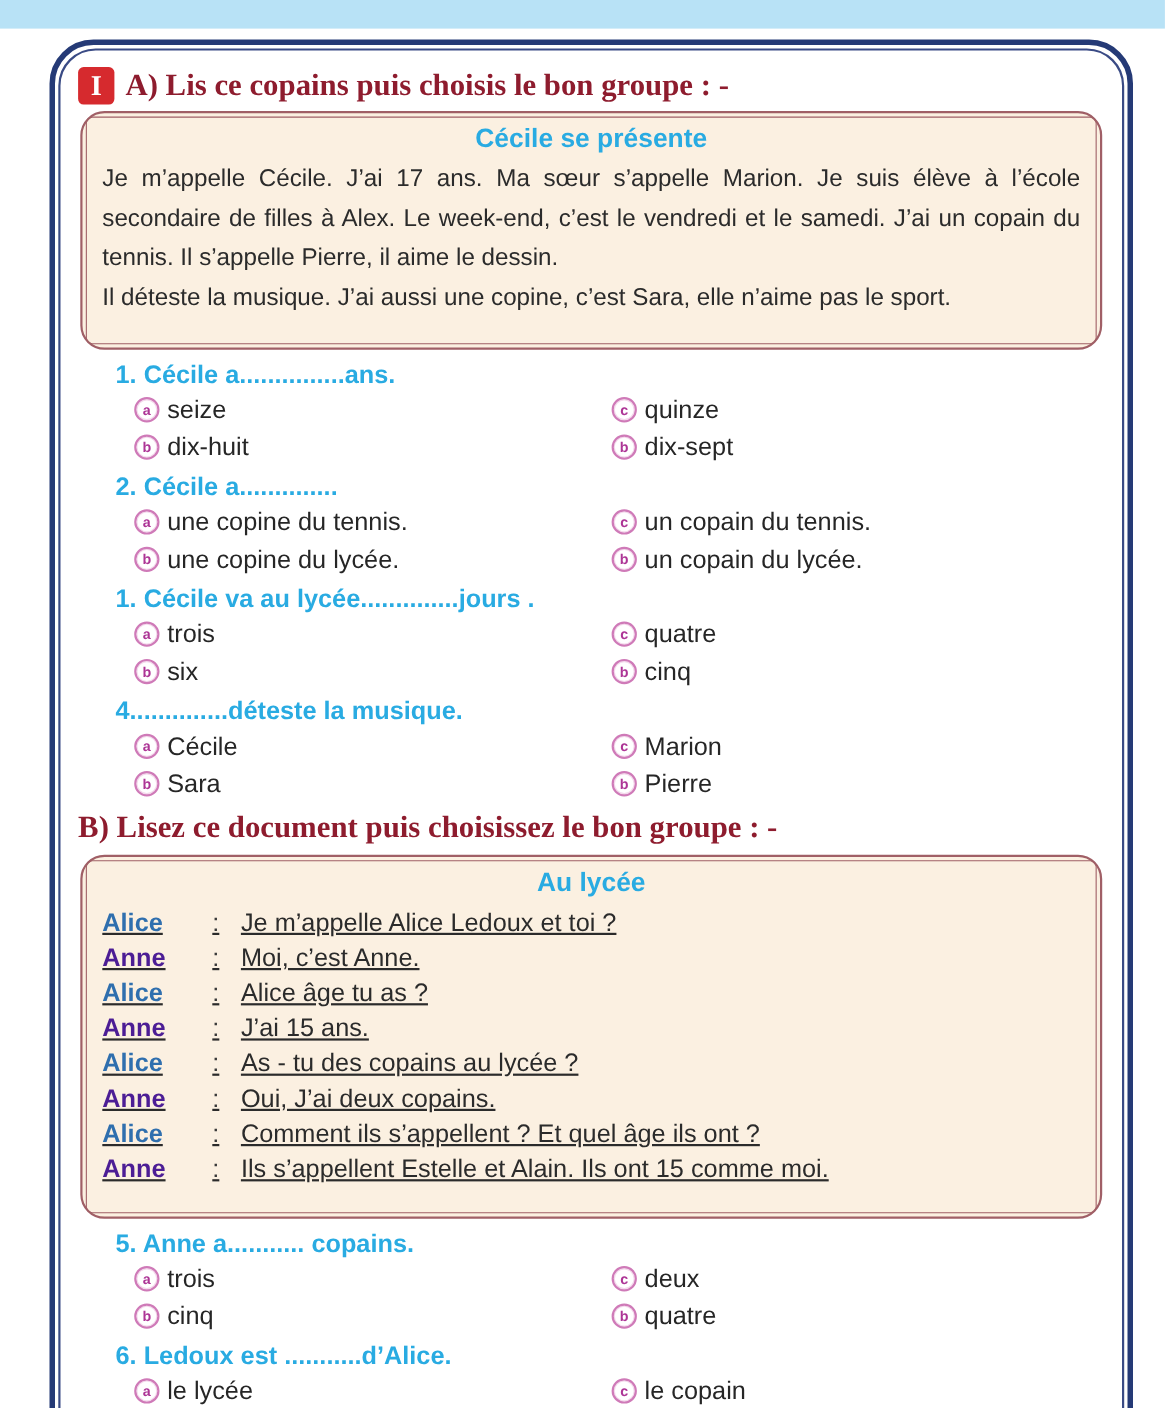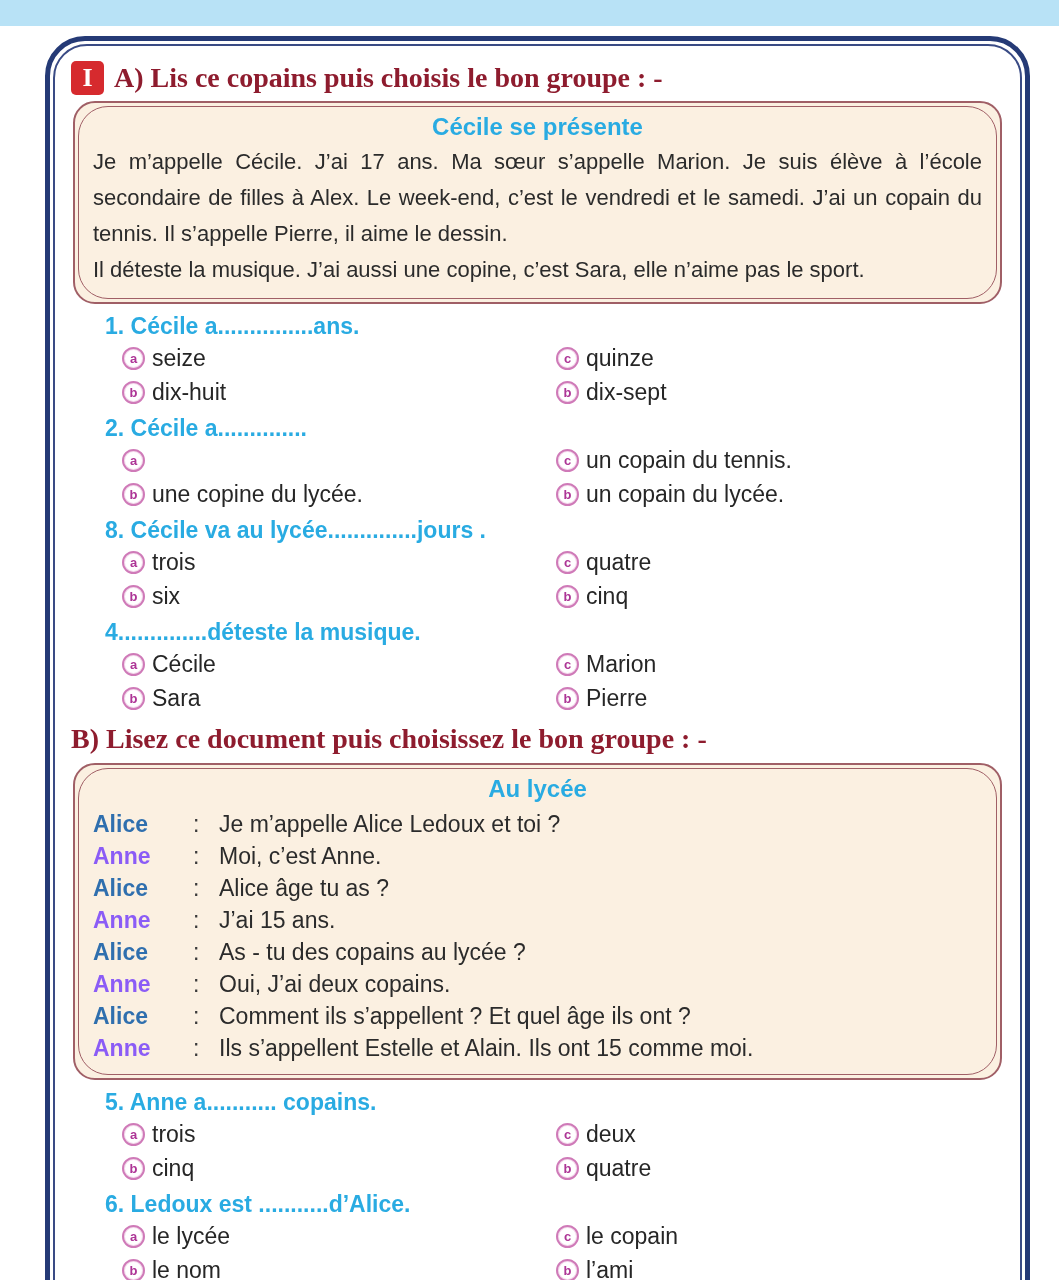--- a/index.html
+++ b/index.html
@@ -63,22 +63,22 @@
   
   .cream-box {
     background: #fbf0e1;
     border: 2px solid #a05f66;
     border-radius: 22px;
     padding: 3px;
     margin: 0 4px;
   }
   .cream-box-inner {
     border: 1px solid #a05f66;
-    border-radius: 30px;
-    padding: 4px 14px 10px 14px;
+    border-radius: 6px;
+    padding: 4px 14px 24px 14px;
   }
   .box-title {
     text-align: center;
     color: #29abe2;
     font-weight: bold;
     font-size: 24px;
     padding: 2px 0 3px 0;
   }
   .passage p {
     margin: 0;
@@ -86,24 +86,25 @@
     line-height: 36px;
     text-align: justify;
   }
   
   .dialogue { padding-top: 2px; }
   .dlg-row {
     display: grid;
     grid-template-columns: 100px 26px 1fr;
     font-size: 23px;
     line-height: 32px;
+    text-decoration: underline;
   }
   .dlg-name { font-weight: bold; }
   .dlg-name.alice { color: #2f6fae; }
-  .dlg-name.anne  { color: #8b5cf6; }
+  .dlg-name.anne  { color: #4c1d95; }
   .dlg-colon { color: #3a3a3a; }
   
   .questions { padding: 6px 0 0 36px; }
   .question { margin-bottom: 3px; }
   .q-label {
     color: #29abe2;
     font-weight: bold;
     font-size: 23px;
     line-height: 32px;
   }
@@ -181,38 +182,39 @@
               <span class="opt-text">dix-sept</span>
             </div>
           </div>
         </div>
 
         <div class="question">
           <div class="q-label">2. Cécile a..............</div>
           <div class="opts">
             <div class="opt">
               <span class="circ">a</span>
+              <span class="opt-text">une copine du tennis.</span>
             </div>
             <div class="opt">
               <span class="circ">c</span>
               <span class="opt-text">un copain du tennis.</span>
             </div>
             <div class="opt">
               <span class="circ">b</span>
               <span class="opt-text">une copine du lycée.</span>
             </div>
             <div class="opt">
               <span class="circ">b</span>
               <span class="opt-text">un copain du lycée.</span>
             </div>
           </div>
         </div>
 
         <div class="question">
-          <div class="q-label">8. Cécile va au lycée..............jours .</div>
+          <div class="q-label">1. Cécile va au lycée..............jours .</div>
           <div class="opts">
             <div class="opt">
               <span class="circ">a</span>
               <span class="opt-text">trois</span>
             </div>
             <div class="opt">
               <span class="circ">c</span>
               <span class="opt-text">quatre</span>
             </div>
             <div class="opt">

